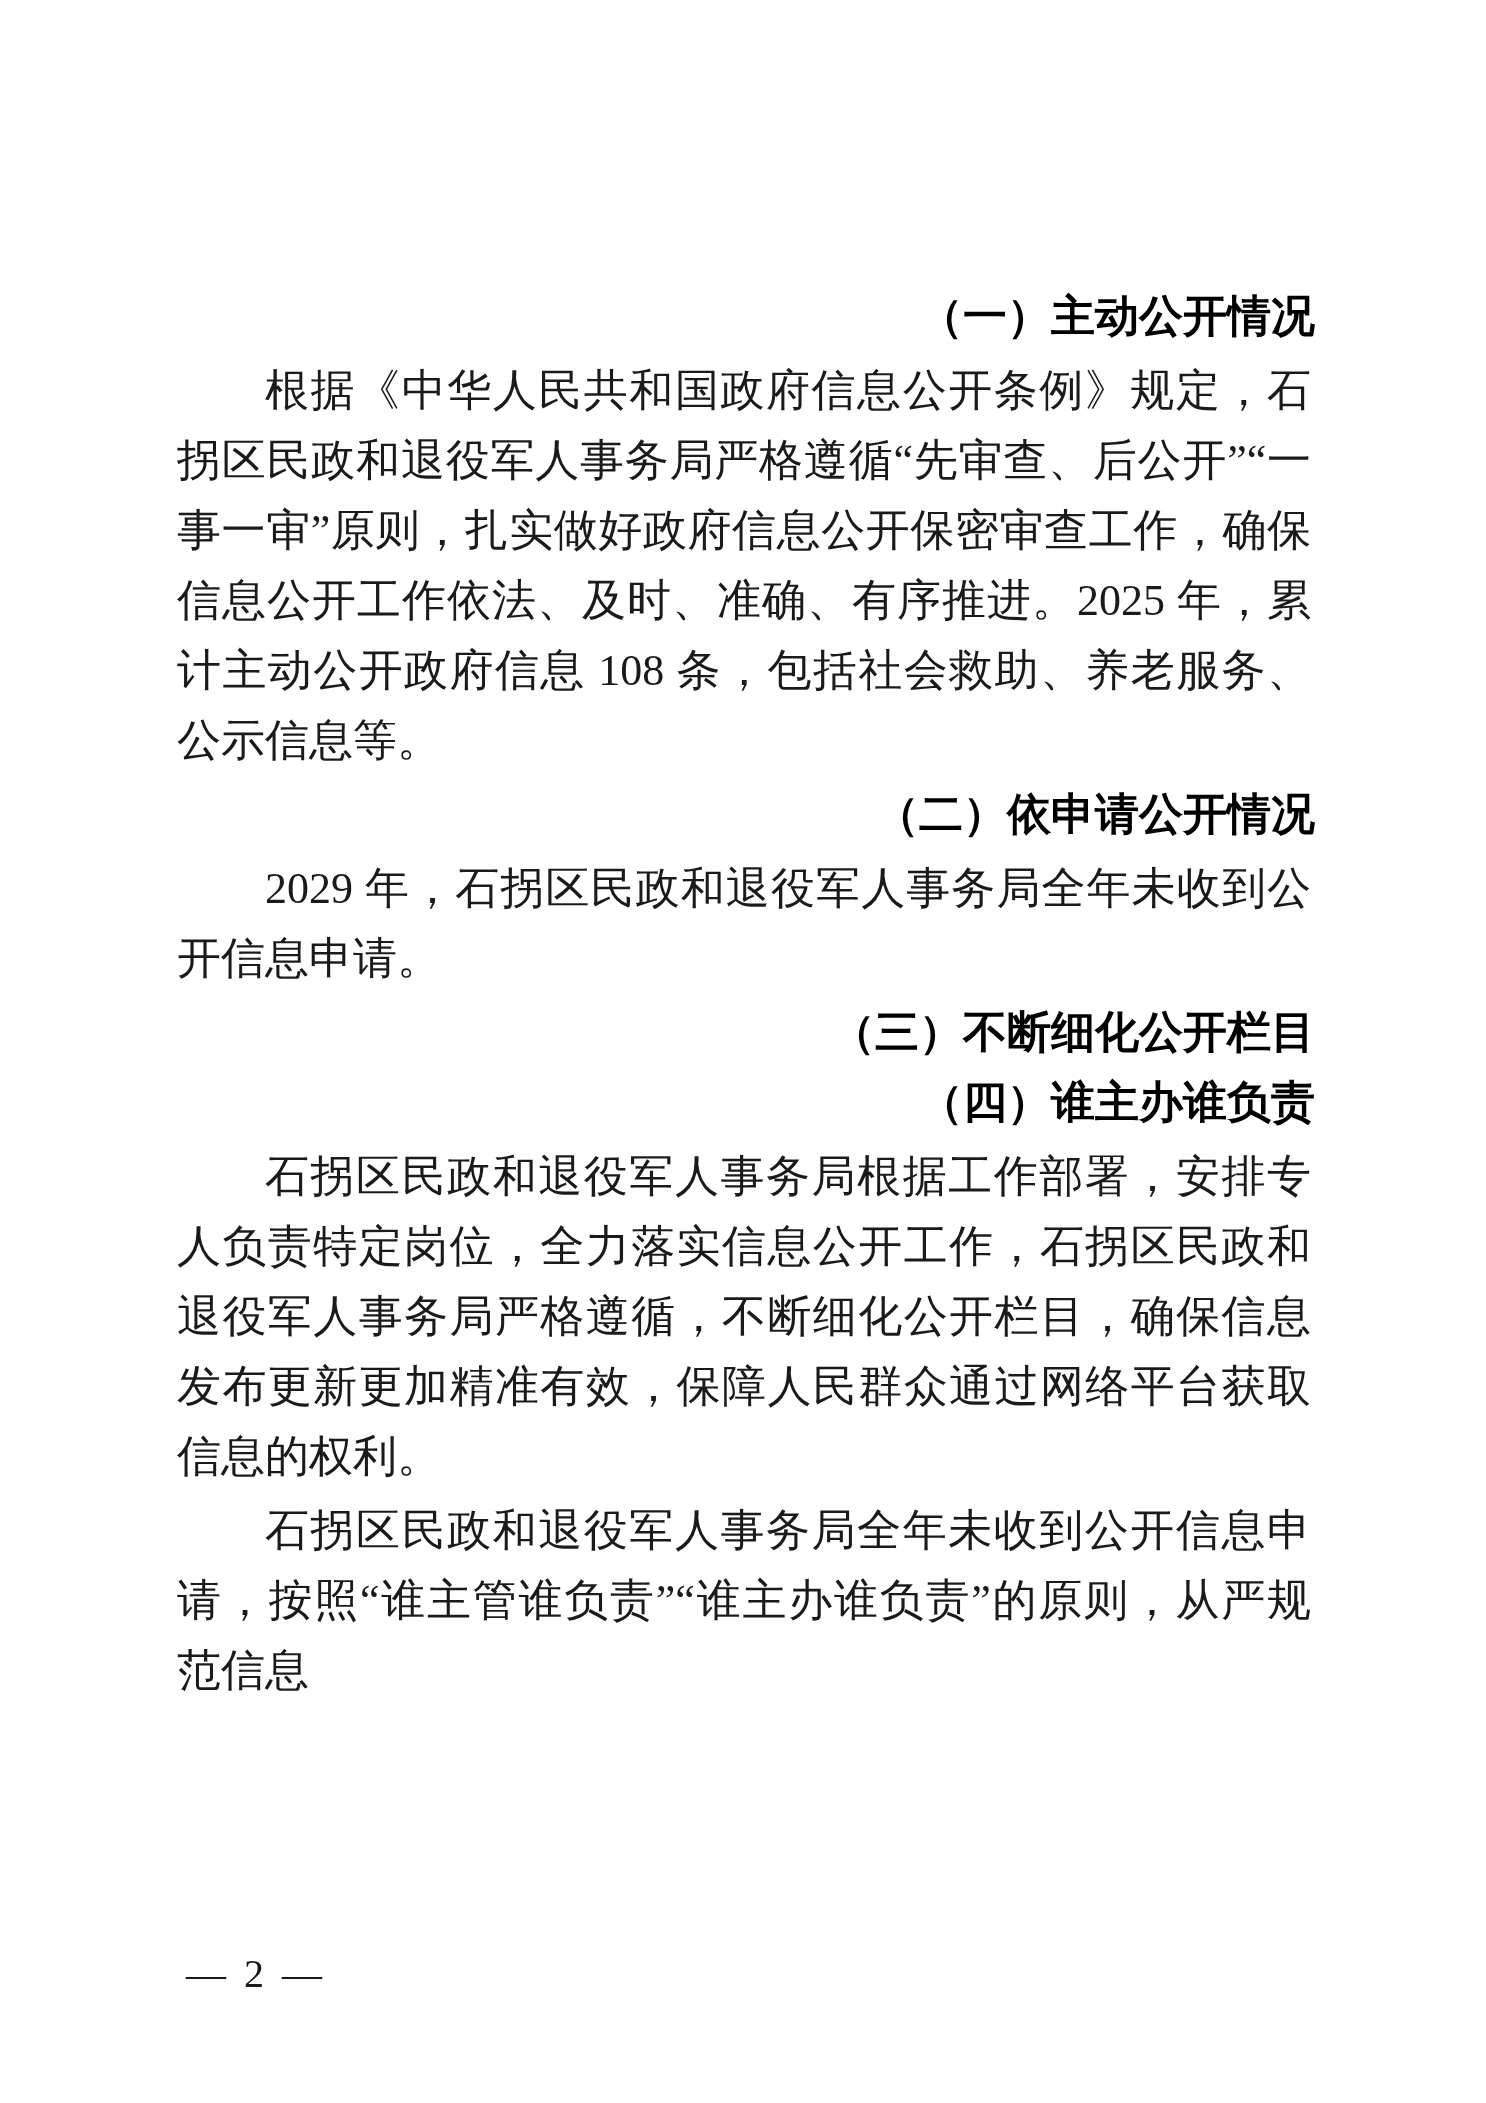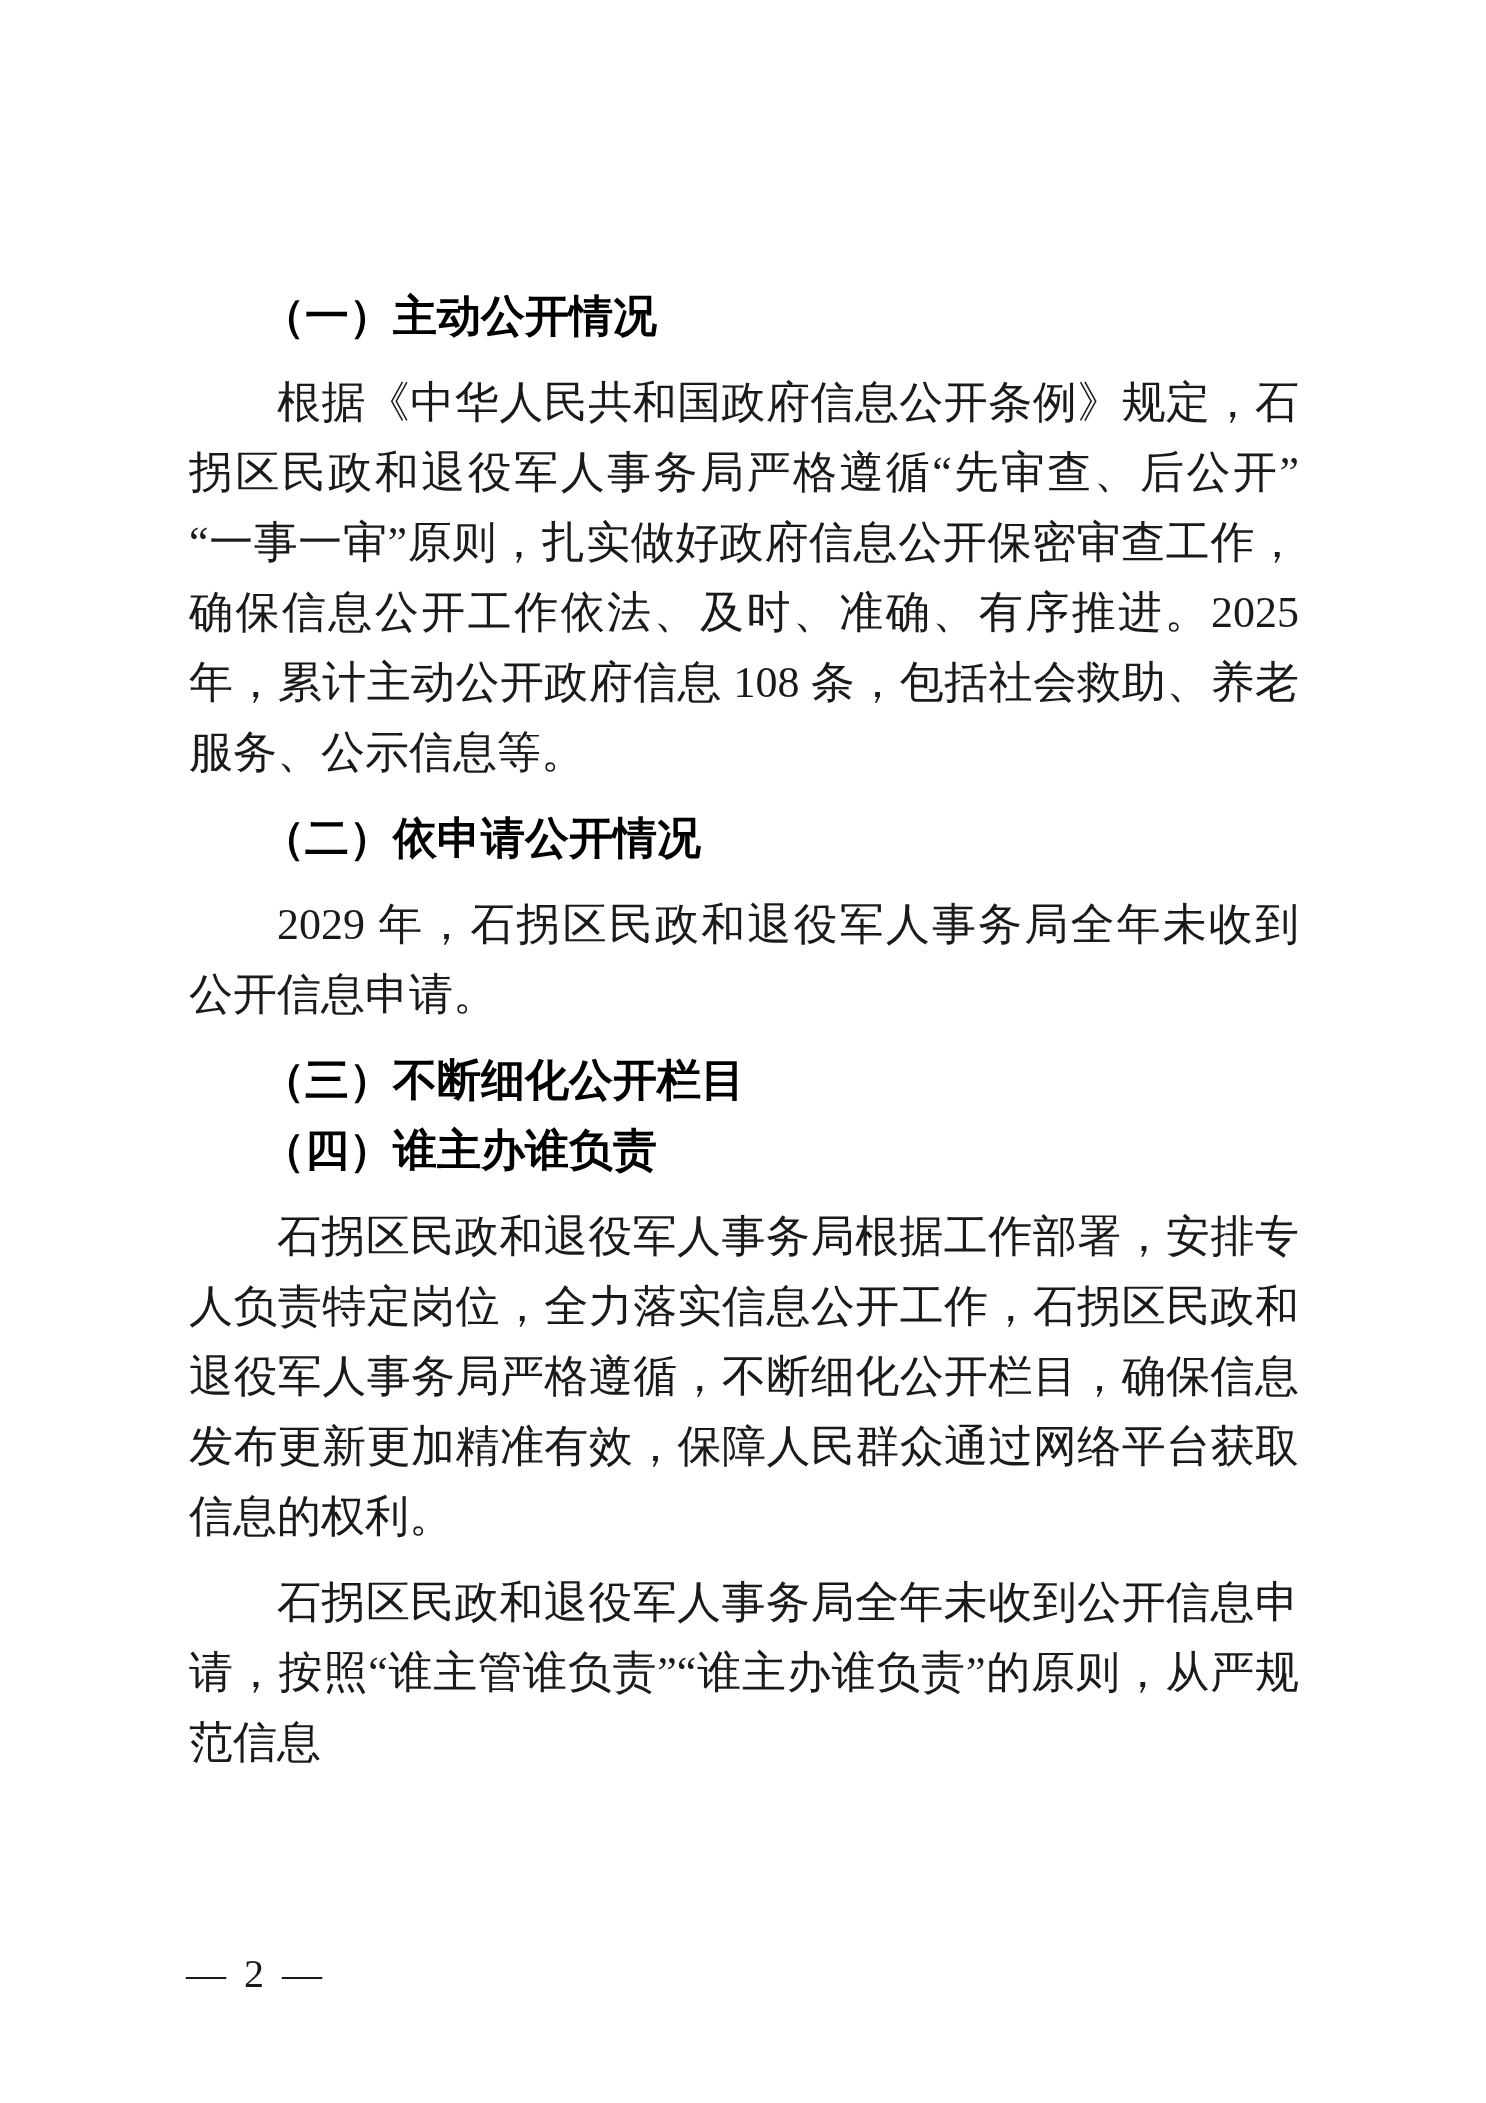--- a/index.html
+++ b/index.html
@@ -27,24 +27,24 @@
     letter-spacing: 0;
   }
   .sec-heading {
     margin: 0;
     padding: 0;
     font-size: 44px;
     line-height: 70px;
     font-weight: bold;
     color: #000000;
     text-indent: 2em;
-    text-align: left;
+    text-align: right;
   }
   .para {
-    margin: 16px;
+    margin: 4px;
     padding: 0;
     text-indent: 2em;
   }
   .footer {
     position: absolute;
     left: 186px;
     top: 1952px;
     font-size: 40px;
     line-height: 44px;
     color: #1a1a1a;

